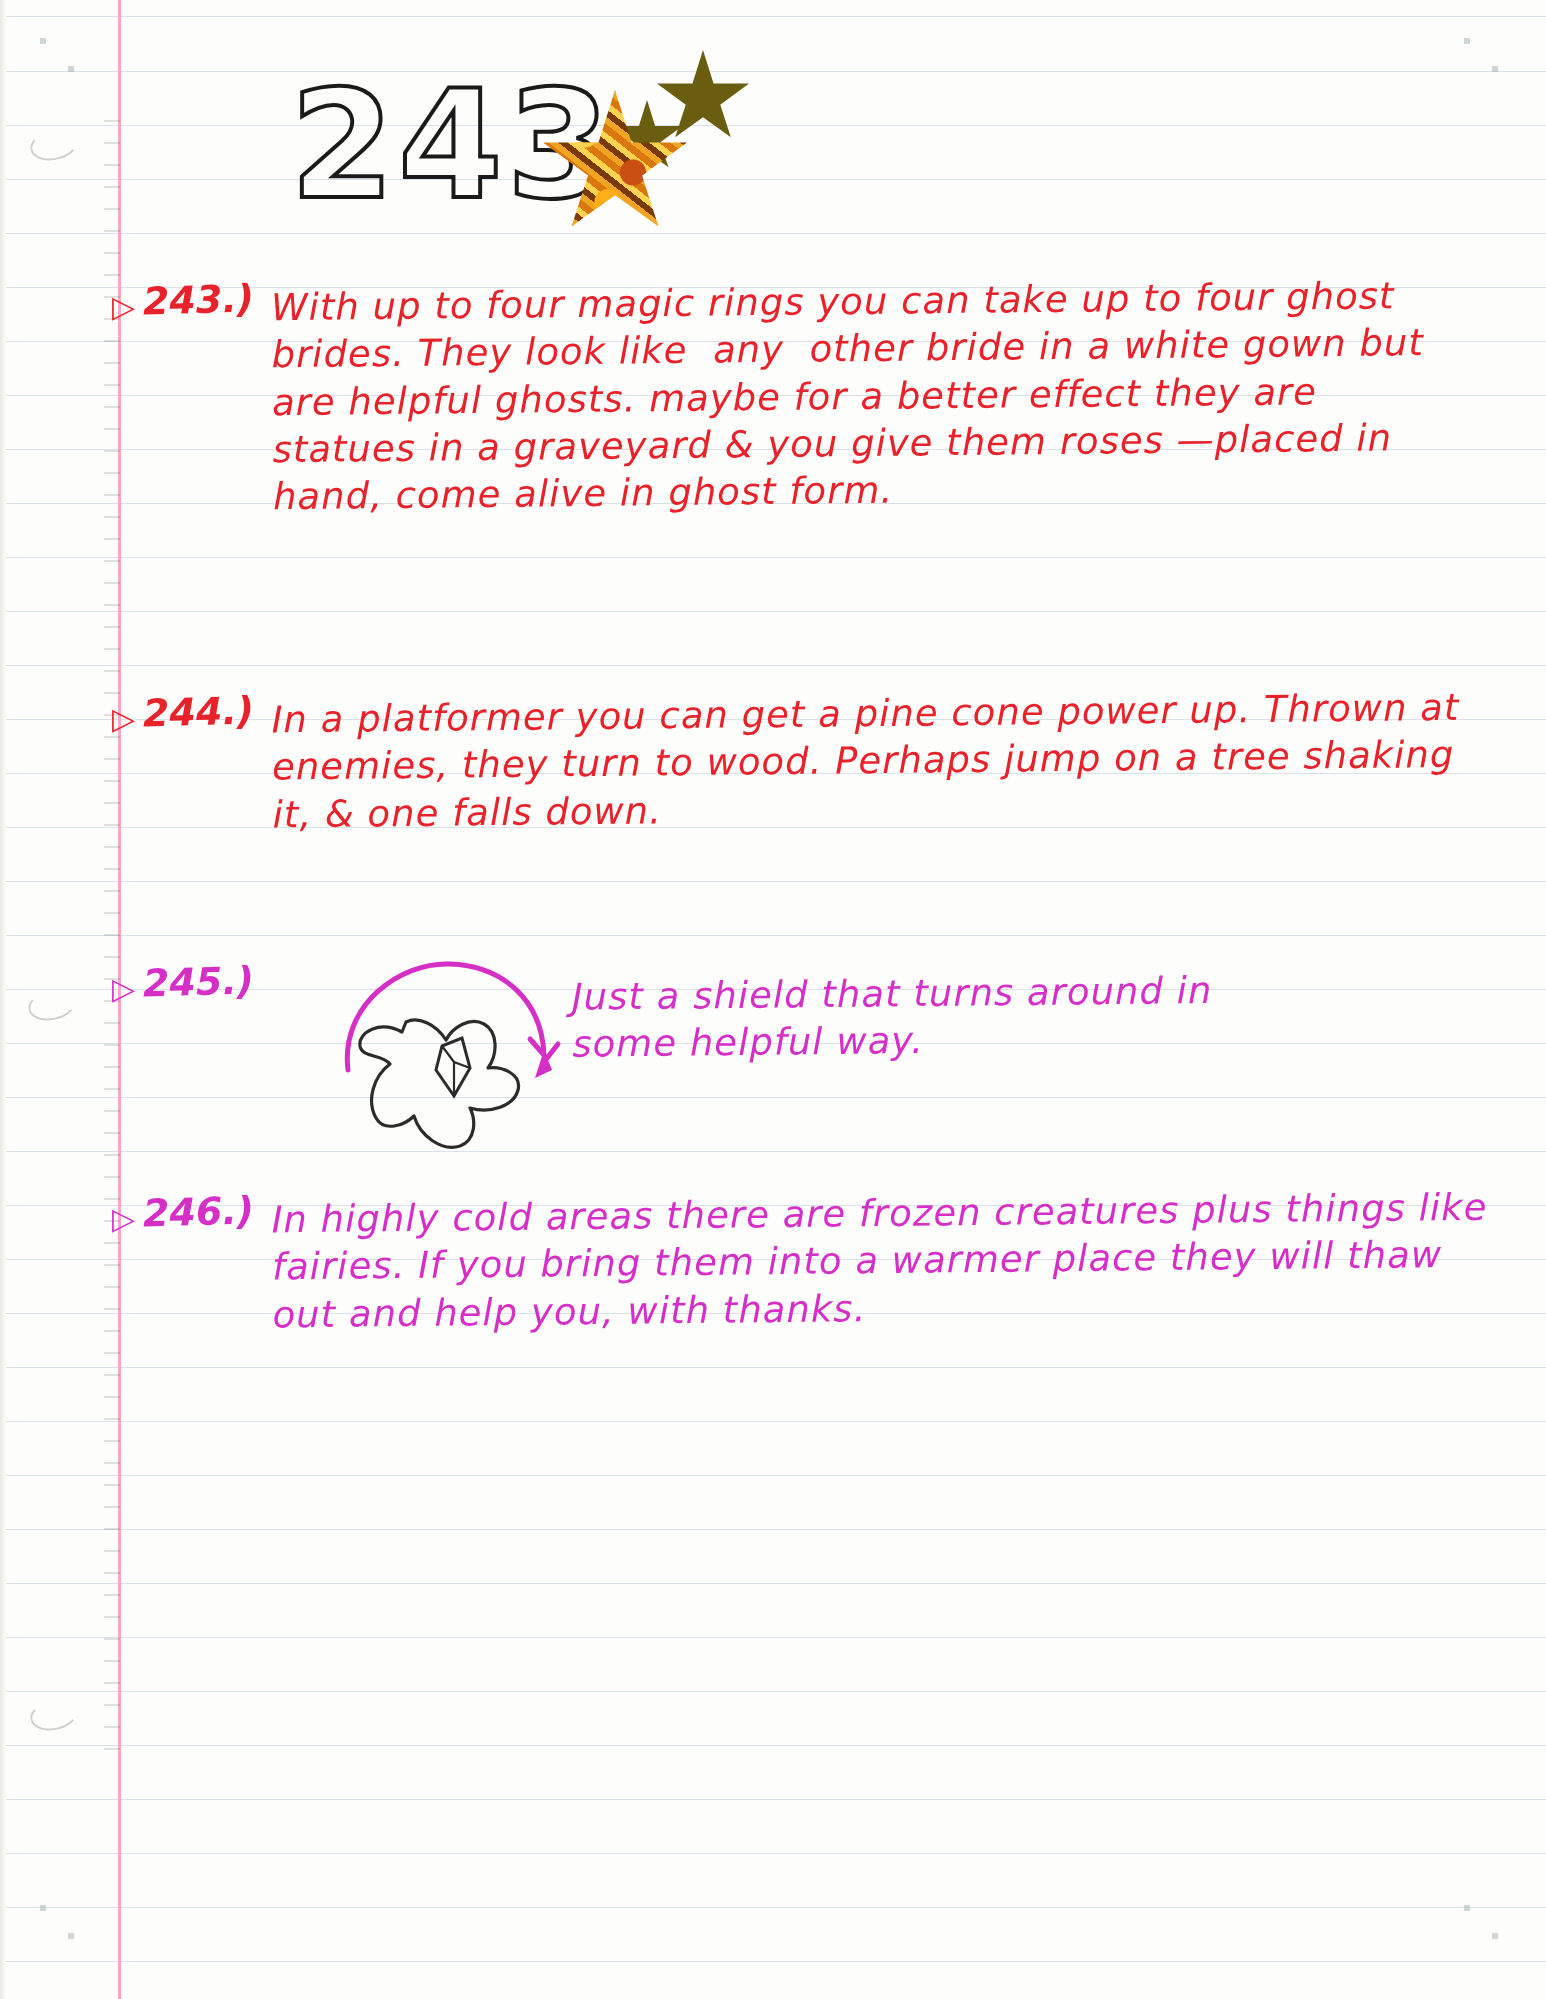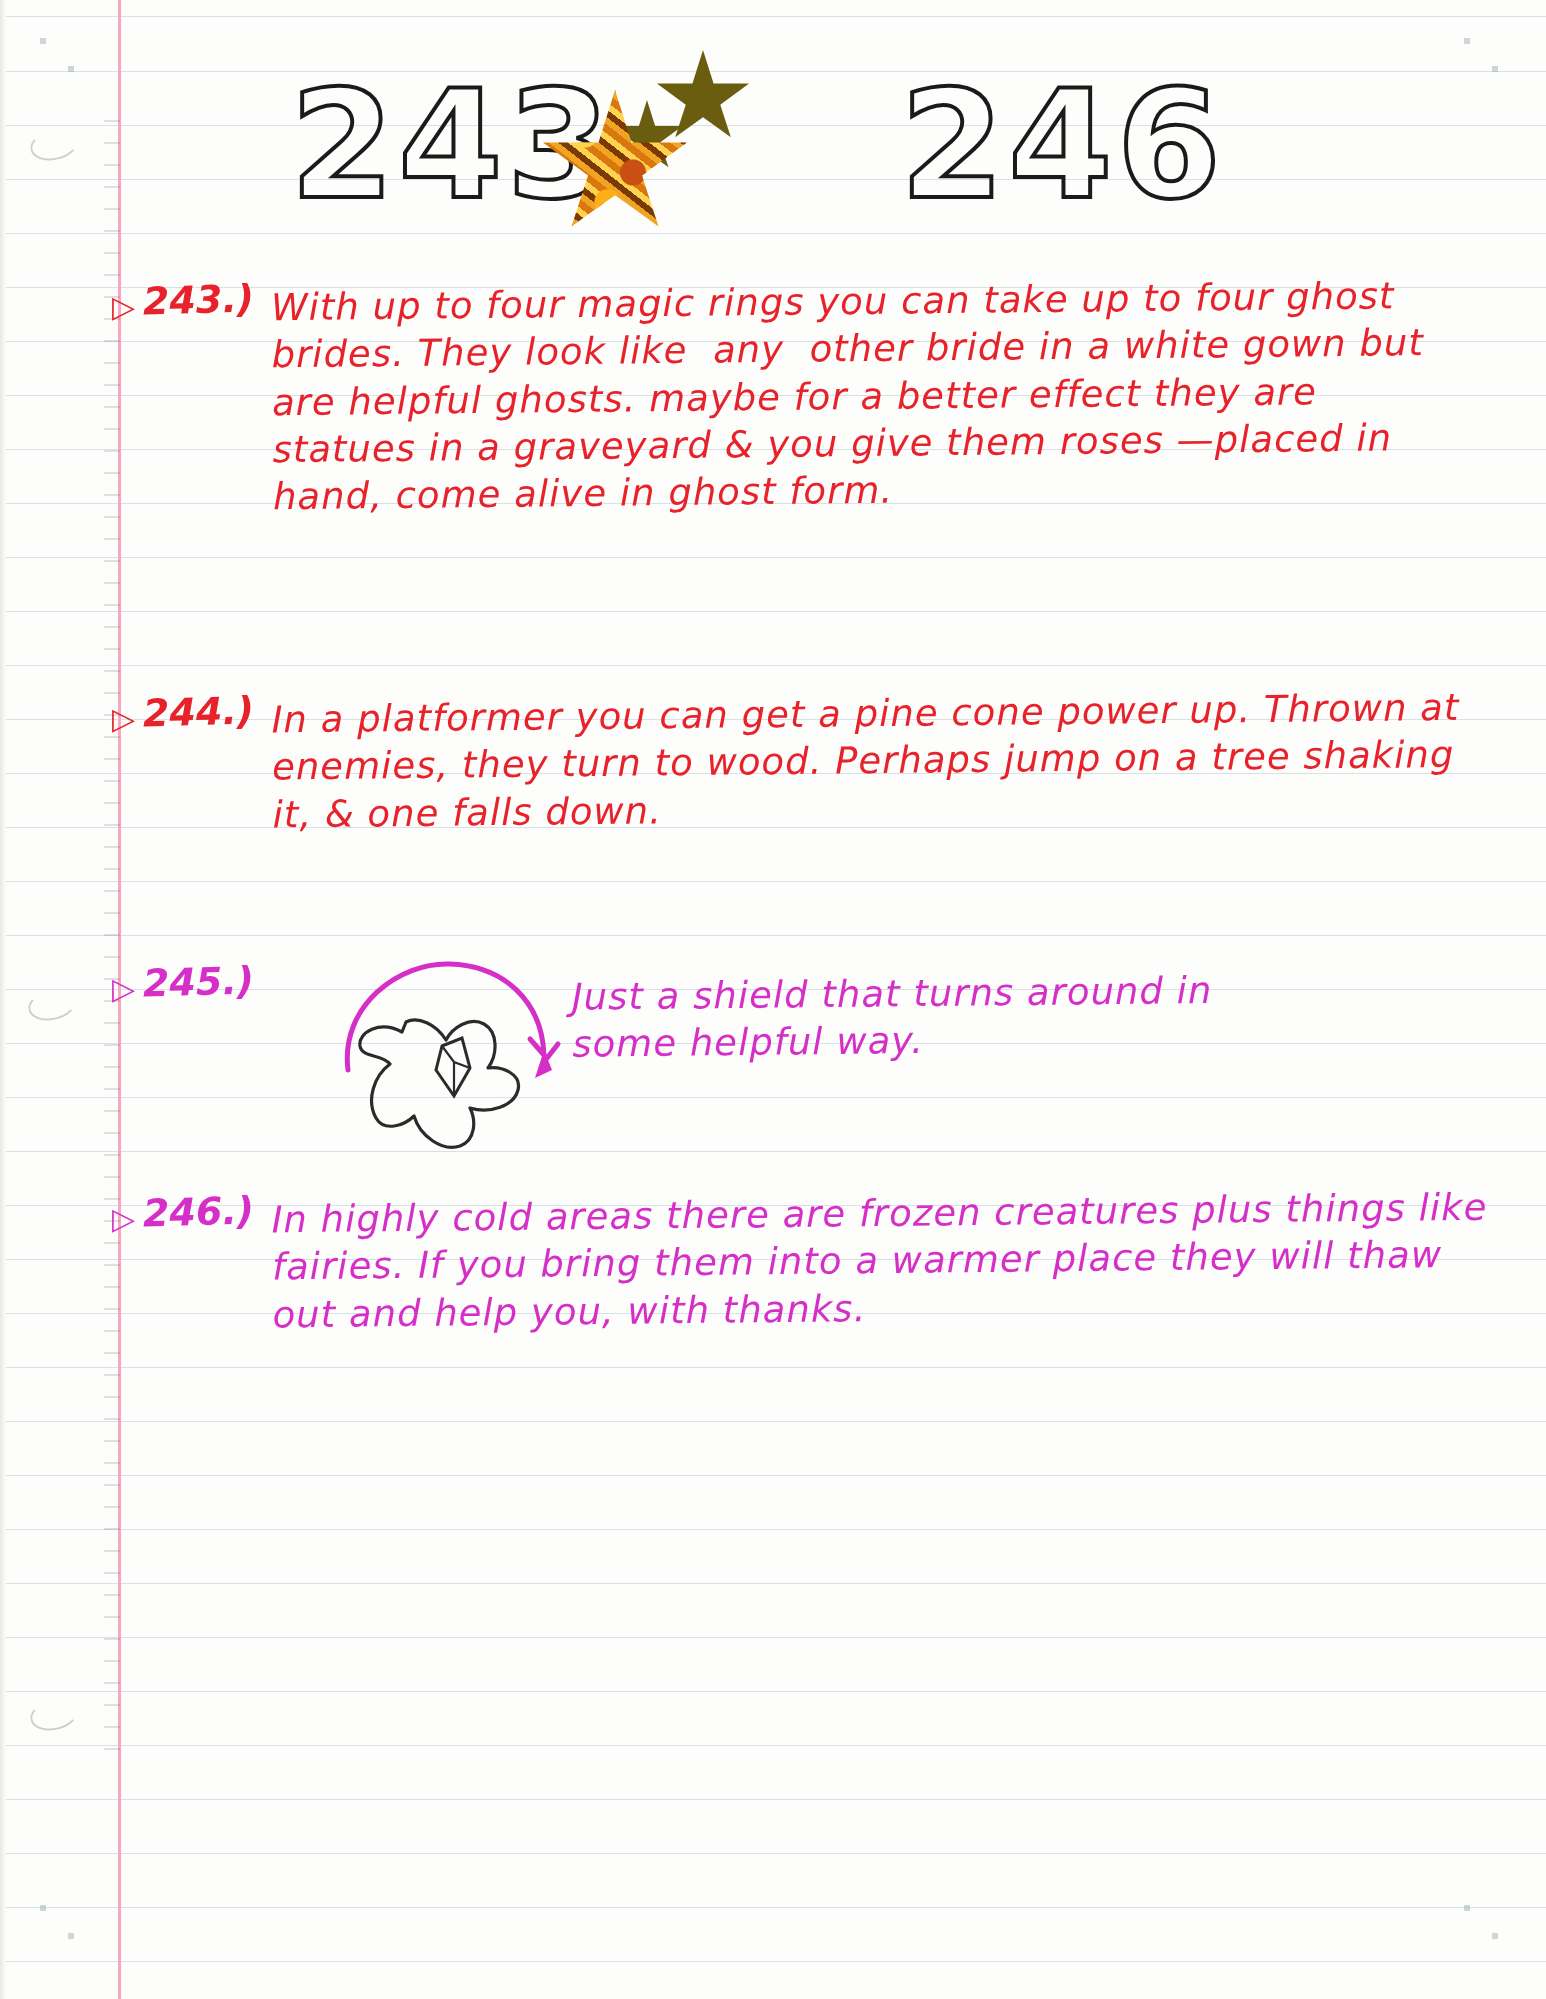--- a/index.html
+++ b/index.html
@@ -209,21 +209,20 @@
   <div class="corner-mark tl"></div>
   <div class="corner-mark tr"></div>
   <div class="corner-mark bl"></div>
   <div class="corner-mark br"></div>
 
   <div class="title-row">
     <div class="bubble-num left">243</div>
     <div class="star small"></div>
     <div class="star mid"></div>
     <div class="star big"></div>
-    <div class="bubble-num right">246</div>
   </div>
 
   <div class="entry" id="entry-243">
     <div class="bullet red">▷</div>
     <div class="num red">243.)</div>
     <div class="body red">With up to four magic rings you can take up to four ghost brides. They look like  any  other bride in a white gown but are helpful ghosts. maybe for a better effect they are statues in a graveyard &amp; you give them roses —placed in hand, come alive in ghost form.</div>
   </div>
 
   <div class="entry" id="entry-244">
     <div class="bullet red">▷</div>

